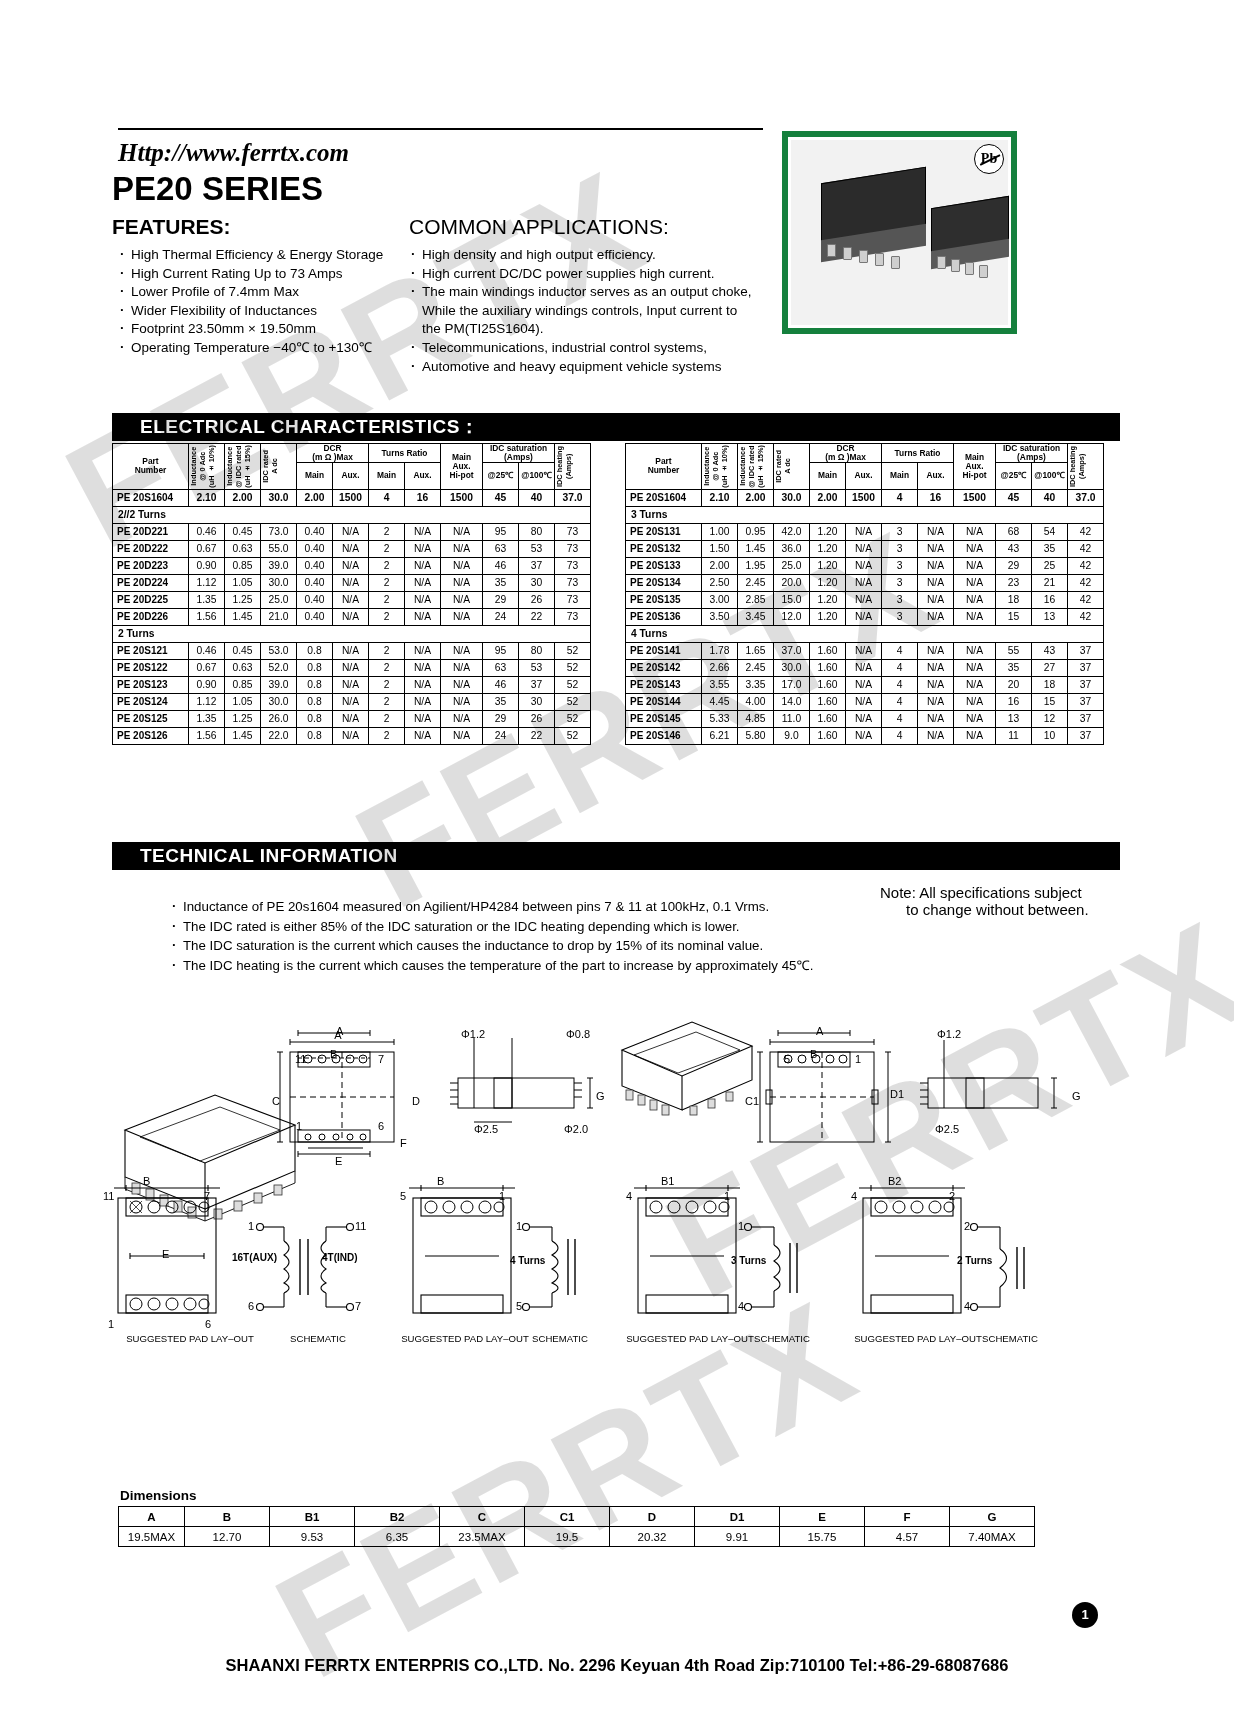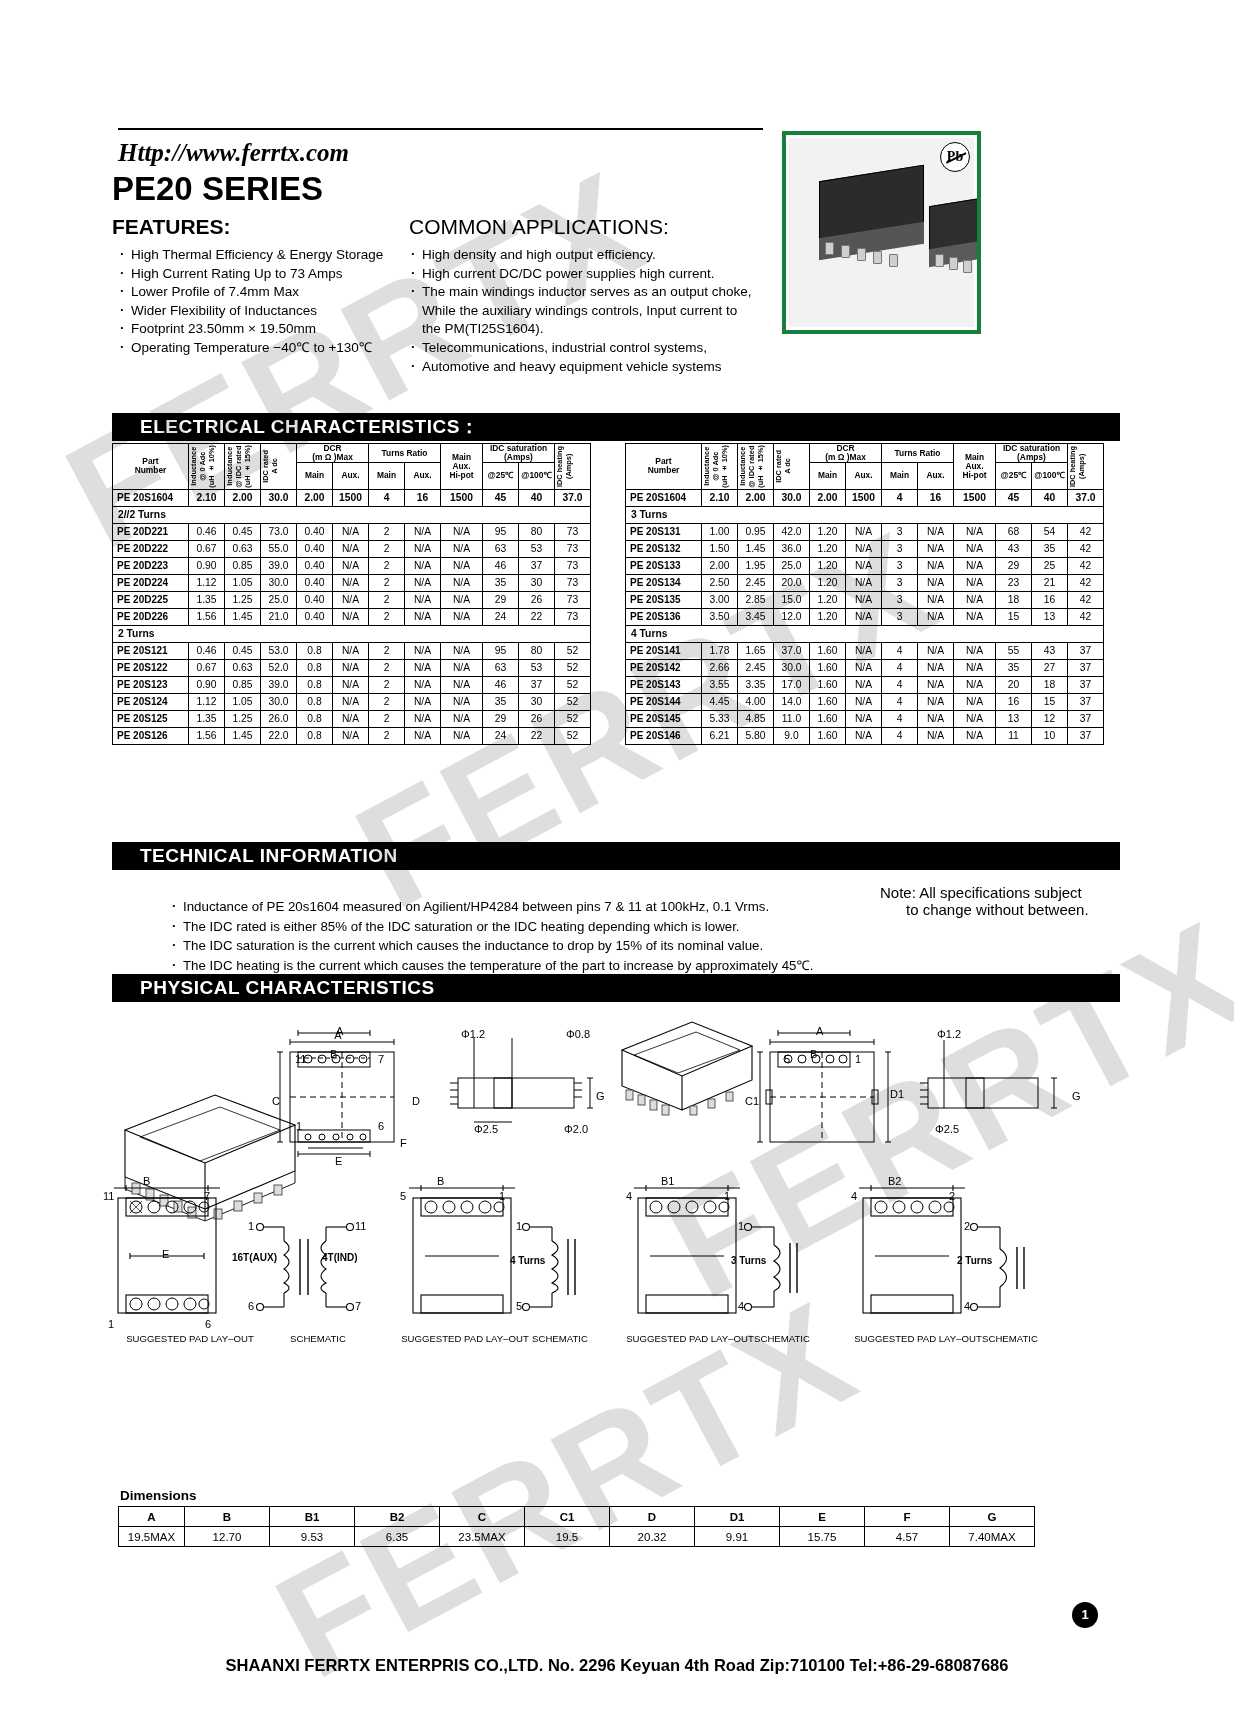--- a/index.html
+++ b/index.html
@@ -42,22 +42,22 @@
   .app-h  { position:absolute; left:409px; top:215px; font-size:21px; font-weight:normal;}
   .bullets { position:absolute; font-size:13.5px; line-height:18.6px;}
   .bullets li { list-style:none; margin:0; padding:0; position:relative; padding-left:13px;}
   .bullets li:before { content:"·"; position:absolute; left:2px; top:-1px; font-weight:bold; }
   ul.bullets { margin:0; padding:0; }
   .feat-list { left:118px; top:246px; width:290px;}
   .app-list  { left:409px; top:246px; width:345px;}
 
   
   .photo-box {
-    position:absolute; left:782px; top:131px; width:199px; height:203px;
-    border:4px solid #15803d; background:#ffffff; overflow:hidden;
+    position:absolute; left:782px; top:131px; width:235px; height:203px;
+    border:6px solid #15803d; background:#ffffff; overflow:hidden;
   }
   .photo-inner { position:absolute; inset:3px; background:#f2f2f2; }
   .pb-main {
     position:absolute; left:30px; top:35px; width:105px; height:70px;
     background:#2b2b2b; transform:skewY(-9deg); border:1px solid #000;
   }
   .pb-main2 {
     position:absolute; left:30px; top:92px; width:105px; height:22px;
     background:#555; transform:skewY(-9deg);
   }
@@ -677,23 +677,20 @@
     <li>Inductance of PE 20s1604 measured on Agilient/HP4284 between pins 7 &amp; 11 at 100kHz, 0.1 Vrms.</li>
     <li>The IDC rated is either 85% of the IDC saturation or the IDC heating depending which is lower.</li>
     <li>The IDC saturation is the current which causes the inductance to drop by 15% of its nominal value.</li>
     <li>The IDC heating is the current which causes the temperature of the part to increase by approximately 45℃.</li>
   </ul>
   <div class="note">
     <div>Note: All specifications subject</div>
     <div style="padding-left:26px">to change without between.</div>
   </div>
 
-  <div class="barwrap bar-phys">
-    <span>PHYSICAL CHARACTERISTICS</span>
-  </div>
 
   <svg class="drw" style="left:110px; top:1085px;" width="200" height="150">
     <g fill="none" stroke="#000" stroke-width="1.1">
       <path d="M15,45 L105,10 L185,40 L95,78 Z"></path>
       <path d="M15,45 L15,92 L95,124 L95,78"></path>
       <path d="M185,40 L185,86 L95,124"></path>
       <path d="M30,52 L110,22 L170,45 L90,76 Z" stroke-width="0.8"></path>
       <path d="M15,92 L15,104 L95,136 L95,124" stroke-width="0.9"></path>
       <path d="M95,136 L185,98 L185,86" stroke-width="0.9"></path>
     </g>

